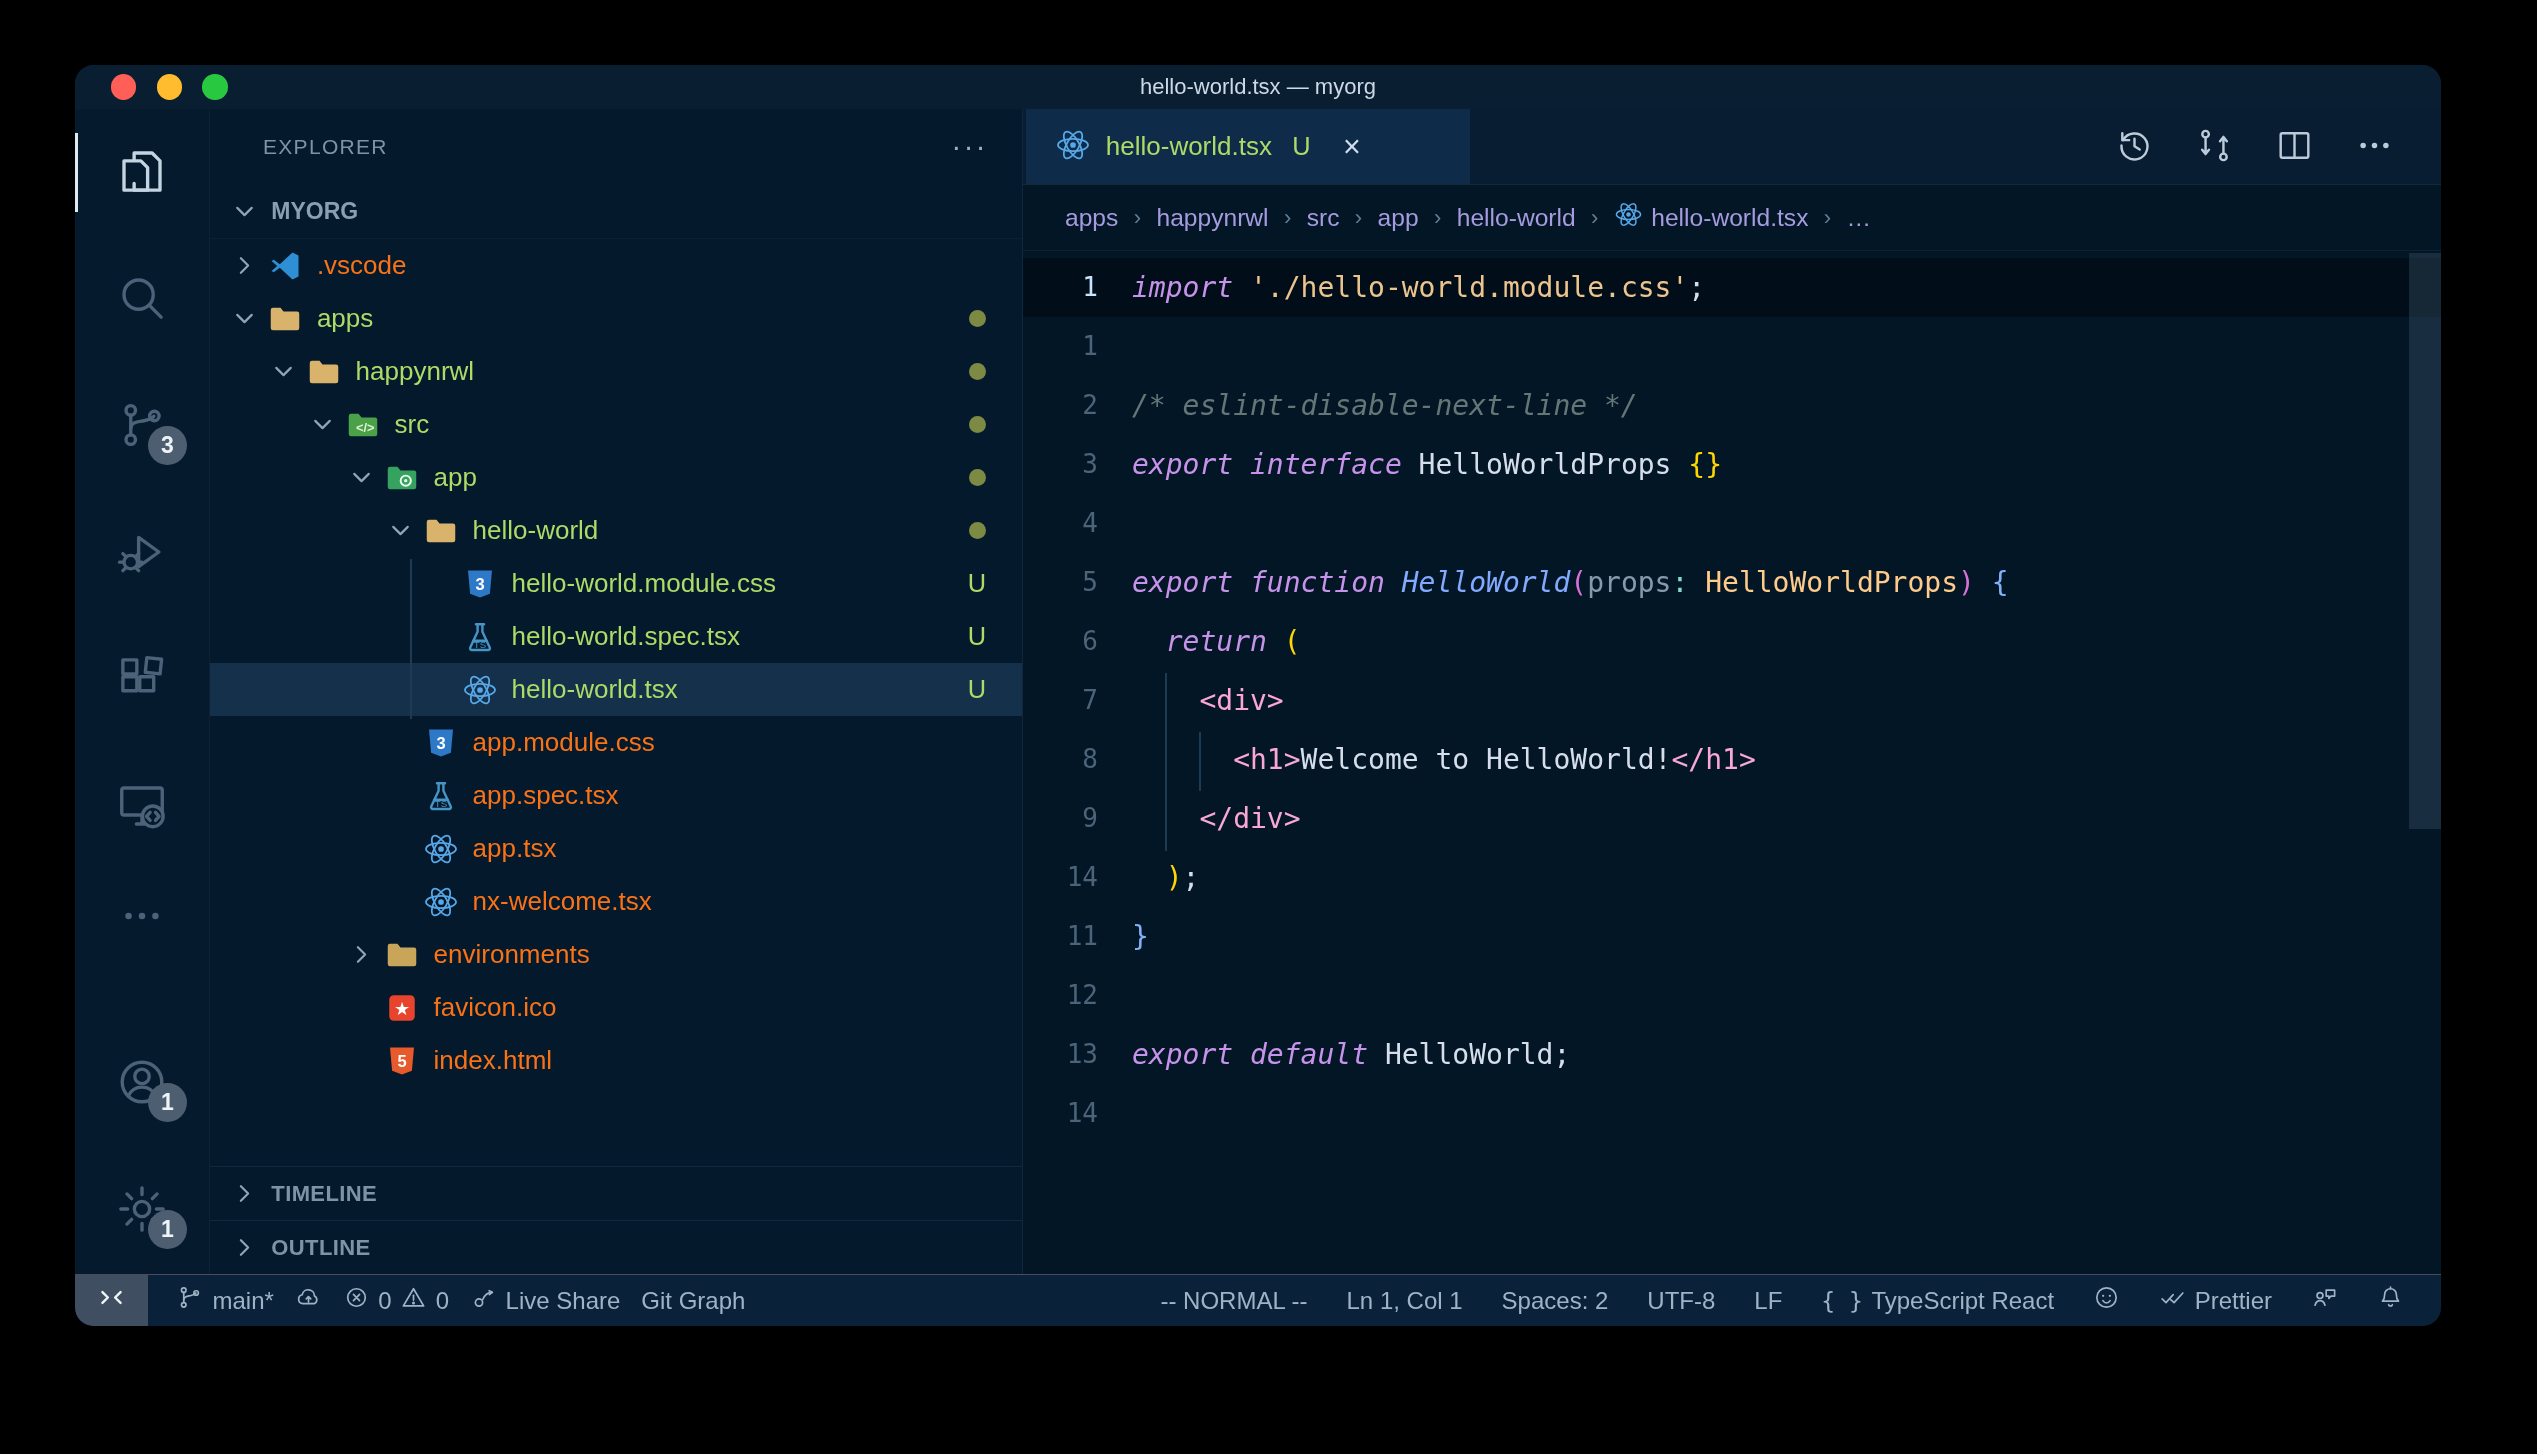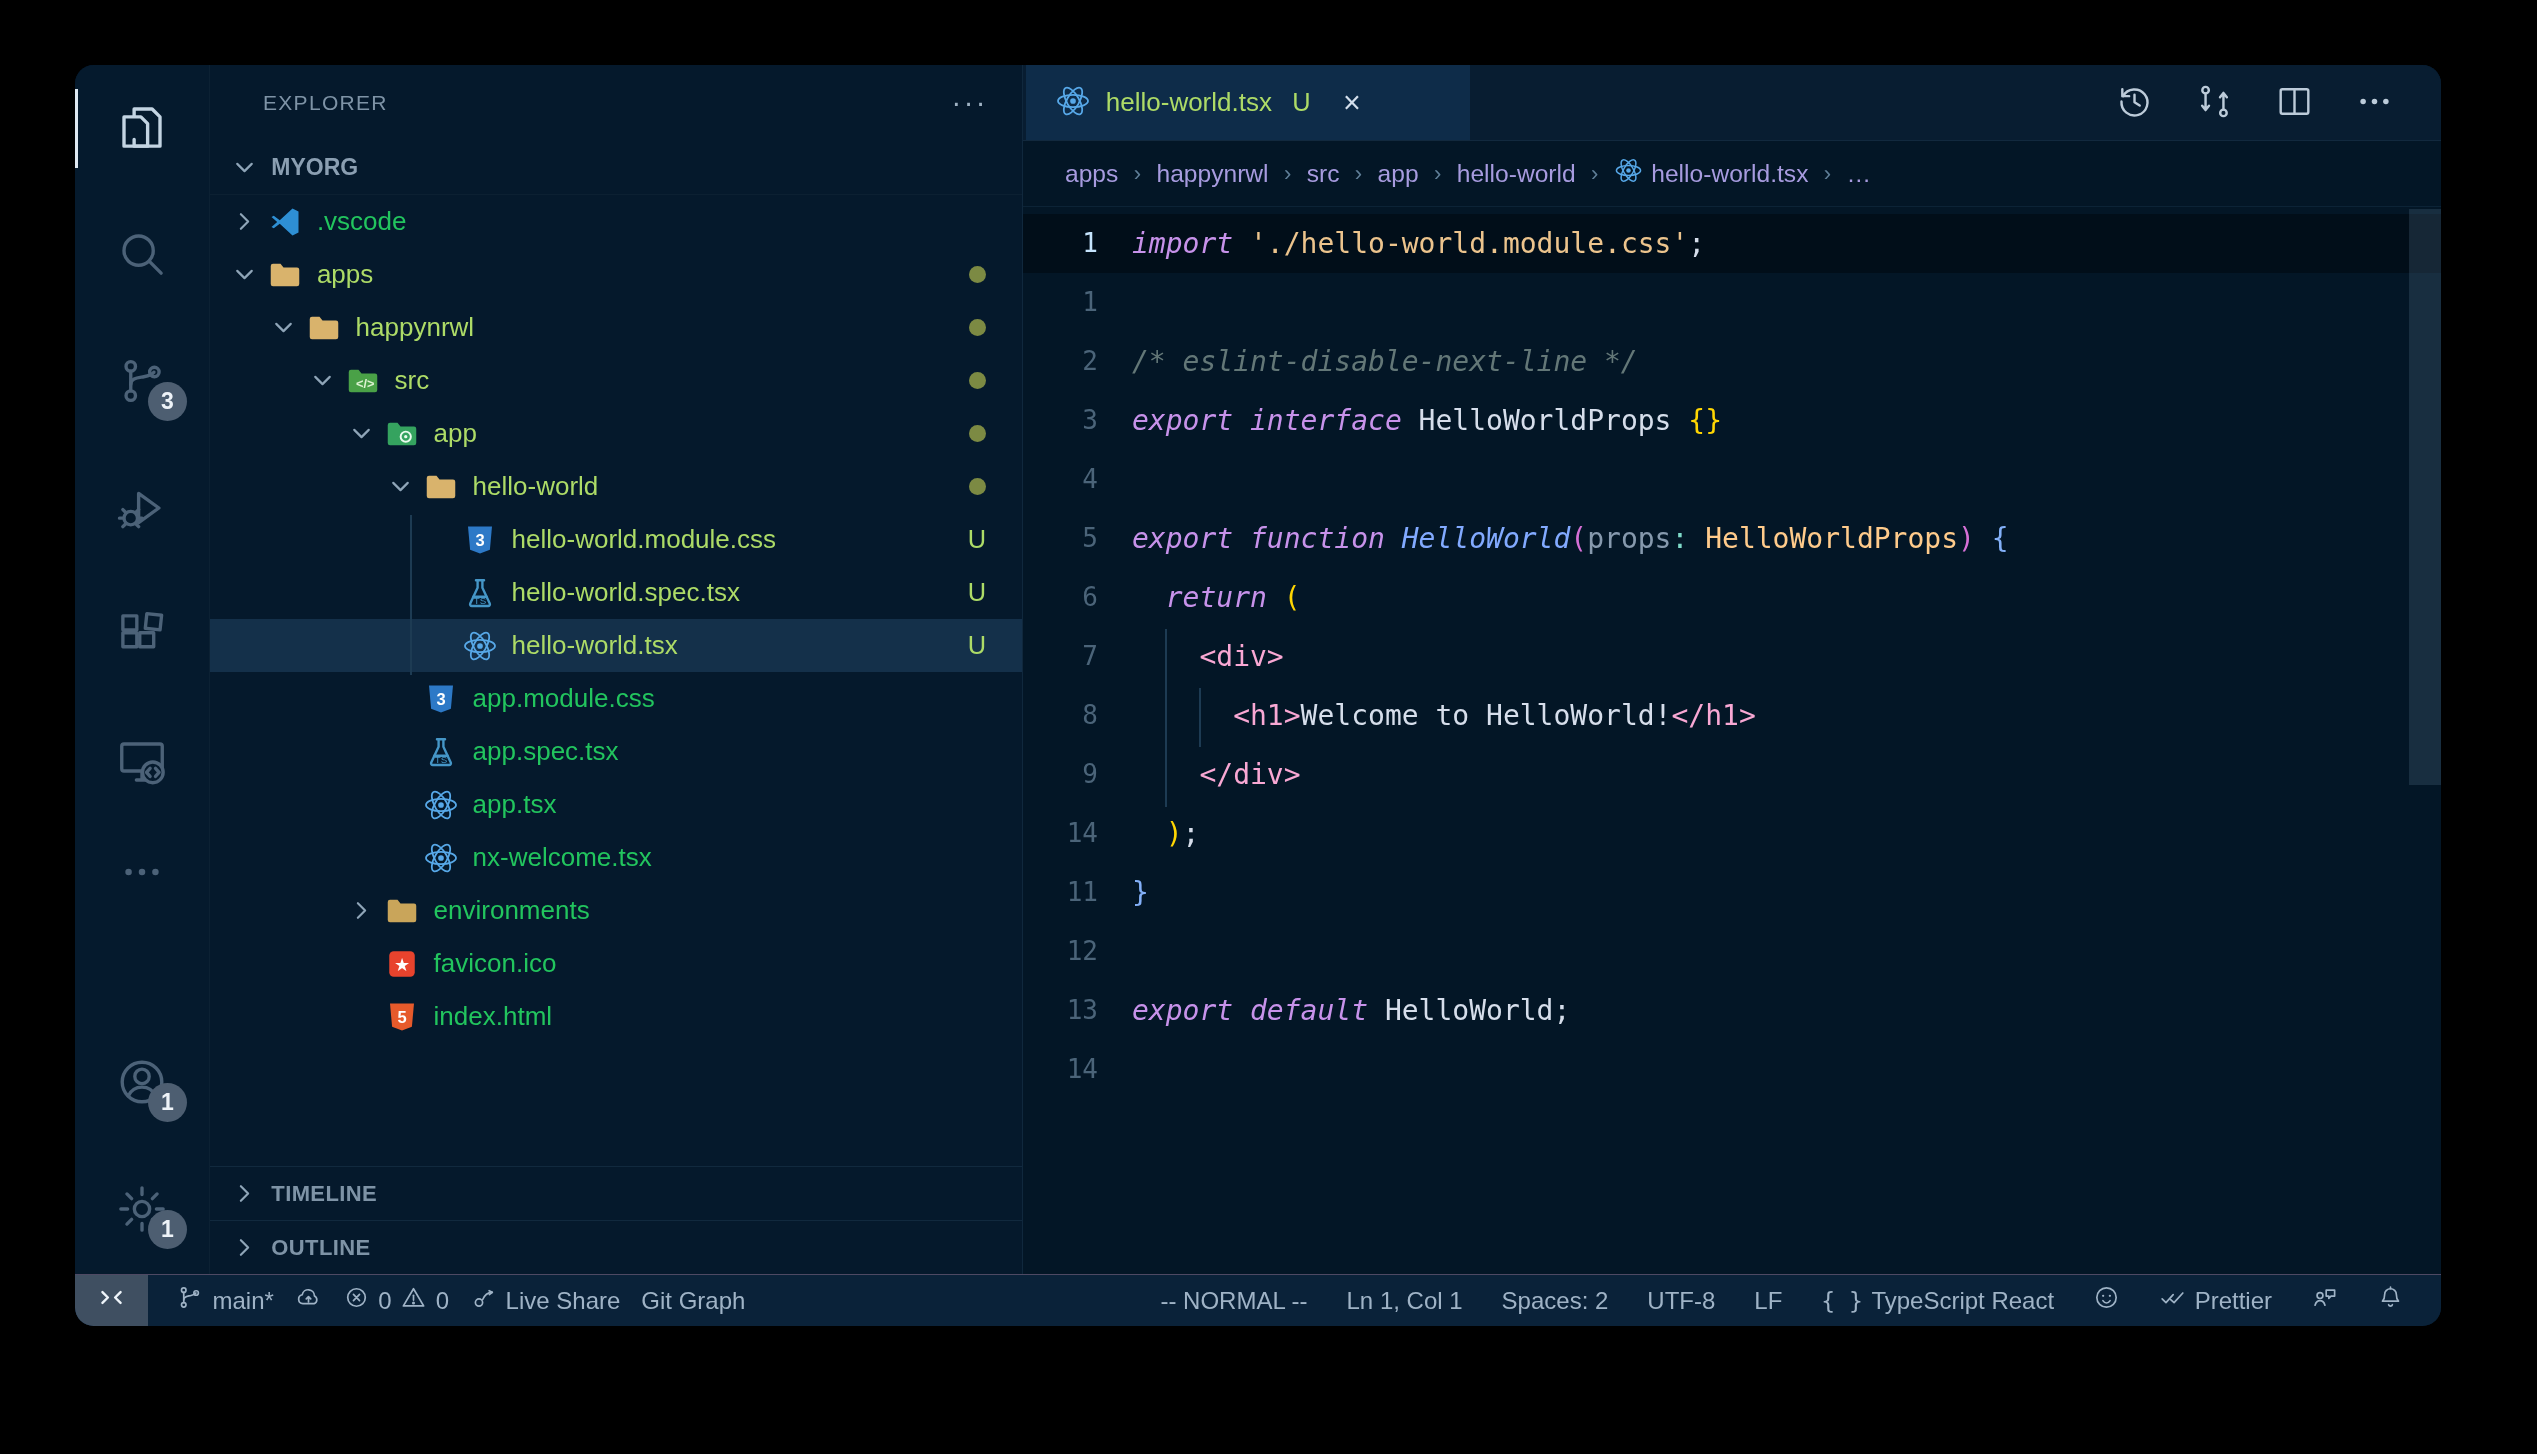--- a/index.html
+++ b/index.html
@@ -41,21 +41,21 @@
   .root-row .chev{margin-right:12px;}
   .chev{width:29px;height:29px;flex:none;color:#8fa5b8;display:inline-flex;}
   .chev svg{width:100%;height:100%;}
   .tree{position:relative;}
   .tree-row{height:53px;display:flex;align-items:center;position:relative;}
   .tree-row.selected{background:#14304a;}
   .tree-chev{width:37px;height:37px;flex:none;color:#8fa5b8;display:flex;align-items:center;}
   .tree-chev svg{width:29px;height:29px;}
   .tree-icon{width:36px;height:36px;flex:none;margin-right:13.6px;display:flex;align-items:center;}
   .tree-icon svg{width:36px;height:36px;}
-  .tree-label{font-size:26px;color:#22c55e;white-space:nowrap;}
+  .tree-label{font-size:26px;color:#f97316;white-space:nowrap;}
   .tree-row.git-green .tree-label{color:#addb67;}
   .tree-marker{margin-left:auto;margin-right:36px;font-size:25.4px;color:#addb67;}
   .tree-marker.dot{width:17px;height:17px;border-radius:50%;background:#7c8a43;}
   .tree-guide{position:absolute;width:1.7px;background:#1d3b53;left:200px;}
   .sb-bottom{margin-top:auto;}
   .section-row{height:53px;display:flex;align-items:center;padding-left:20.3px;border-top:1.7px solid #11293e;
                color:#7e93a6;font-weight:bold;font-size:22px;letter-spacing:0.4px;}
   .section-row .chev{margin-right:12px;}
   
   .editorcol{flex:1;display:flex;flex-direction:column;min-width:0;background:#031626;position:relative;}
@@ -104,20 +104,28 @@
   .sb-group.right{margin-left:auto;gap:39px;padding-right:37px;}
   .sb-item{display:flex;align-items:center;gap:8.5px;white-space:nowrap;}
   .sb-item svg{width:27px;height:27px;}
   .sb-item .braces{font-family:"DejaVu Sans Mono",monospace;font-size:23px;}
 </style>
 </head>
 <body>
 
 <div class="window">
 
+  <div class="titlebar">
+    <div class="traffic">
+      <div class="light red"></div>
+      <div class="light yellow"></div>
+      <div class="light green"></div>
+    </div>
+    <div class="win-title">hello-world.tsx — myorg</div>
+  </div>
 
   <div class="main">
     <div class="activitybar" id="activitybar">
         <div class="act-item active">
           <span><svg viewBox="0 0 24 24" fill="none" stroke="currentColor" stroke-width="1.5" stroke-linecap="round" stroke-linejoin="round">
               <path d="M8.5 17.5v3H20v-13L16.5 4H8.5v3"></path>
               <path d="M4 7.5h7.5l3 3V20.5H4z"></path>
             </svg></span>
         </div>
         <div class="act-item">

